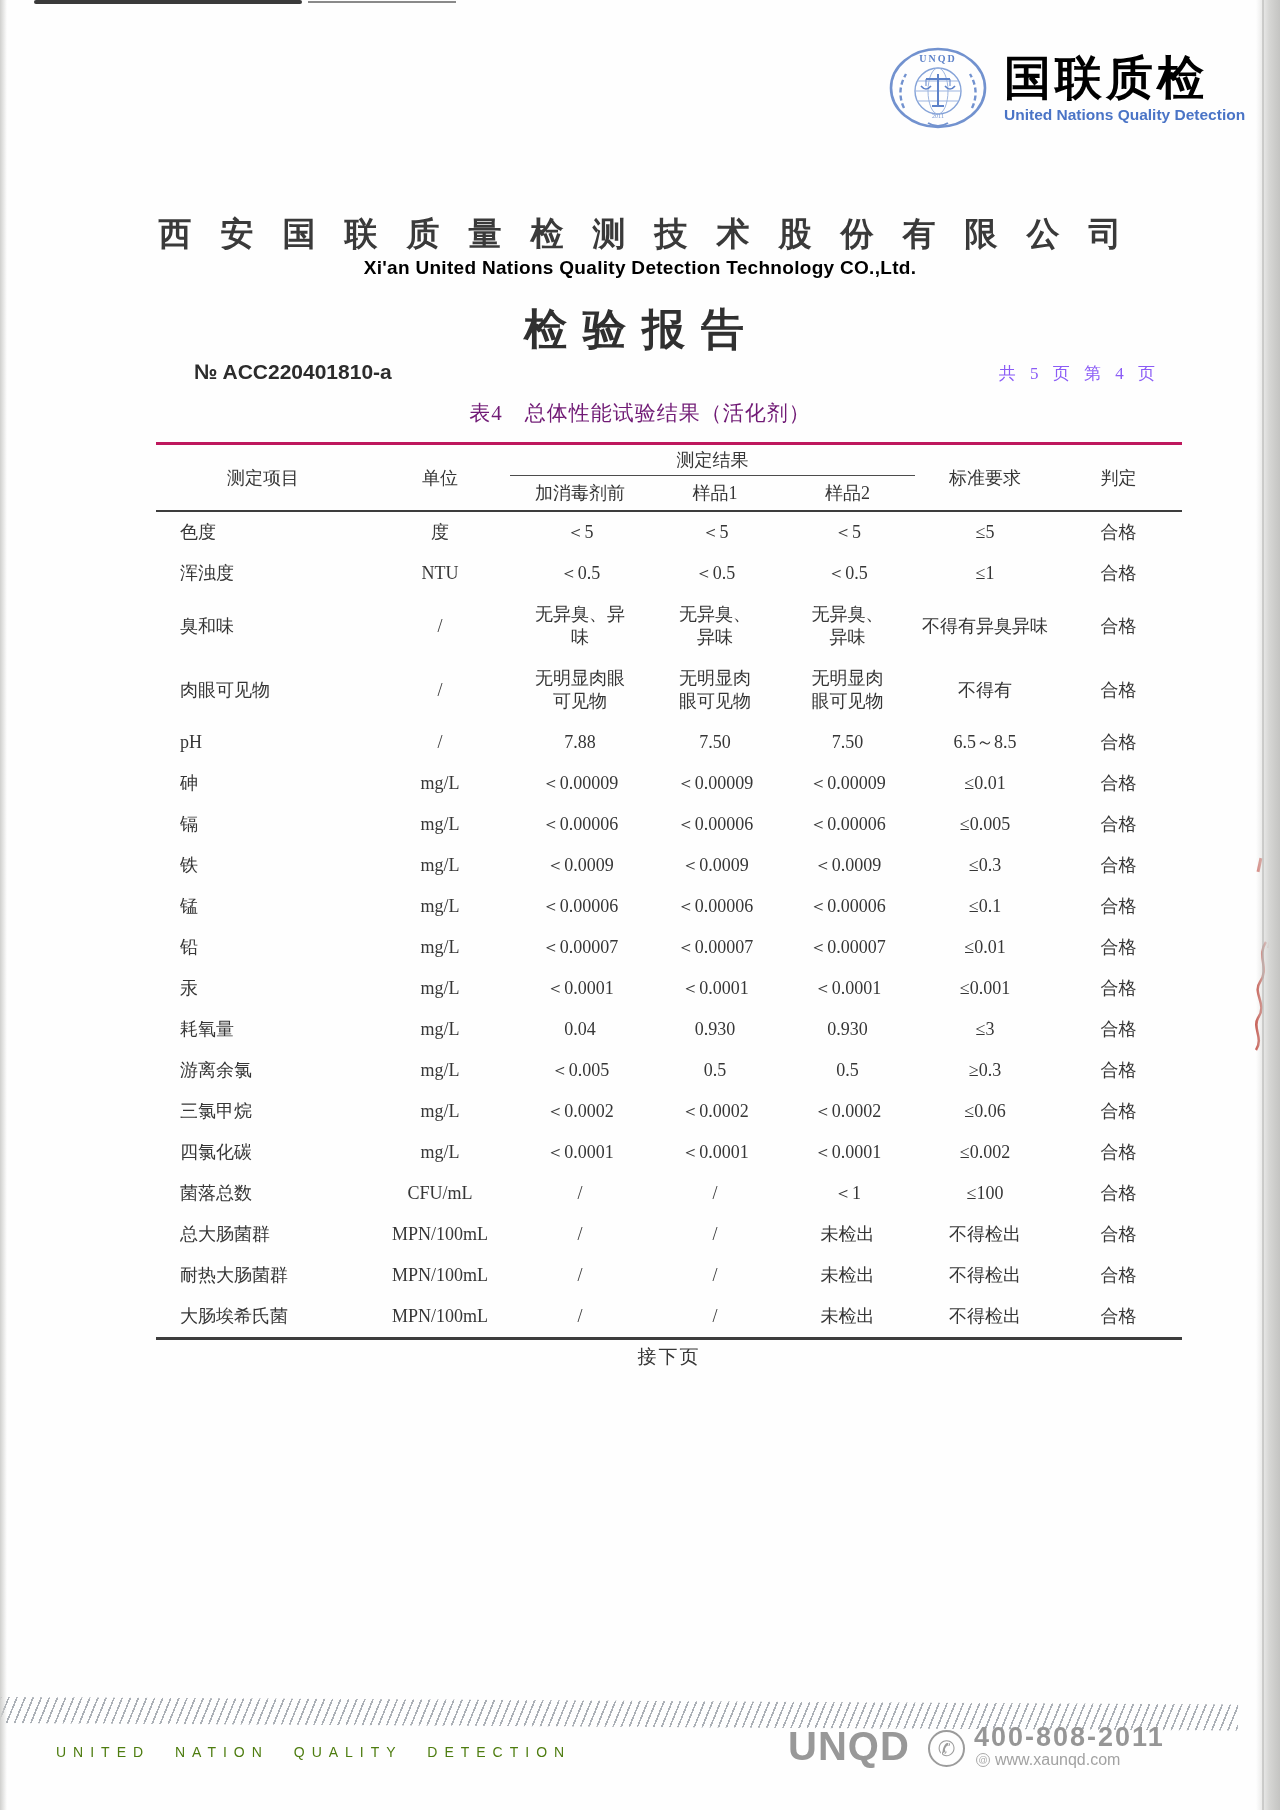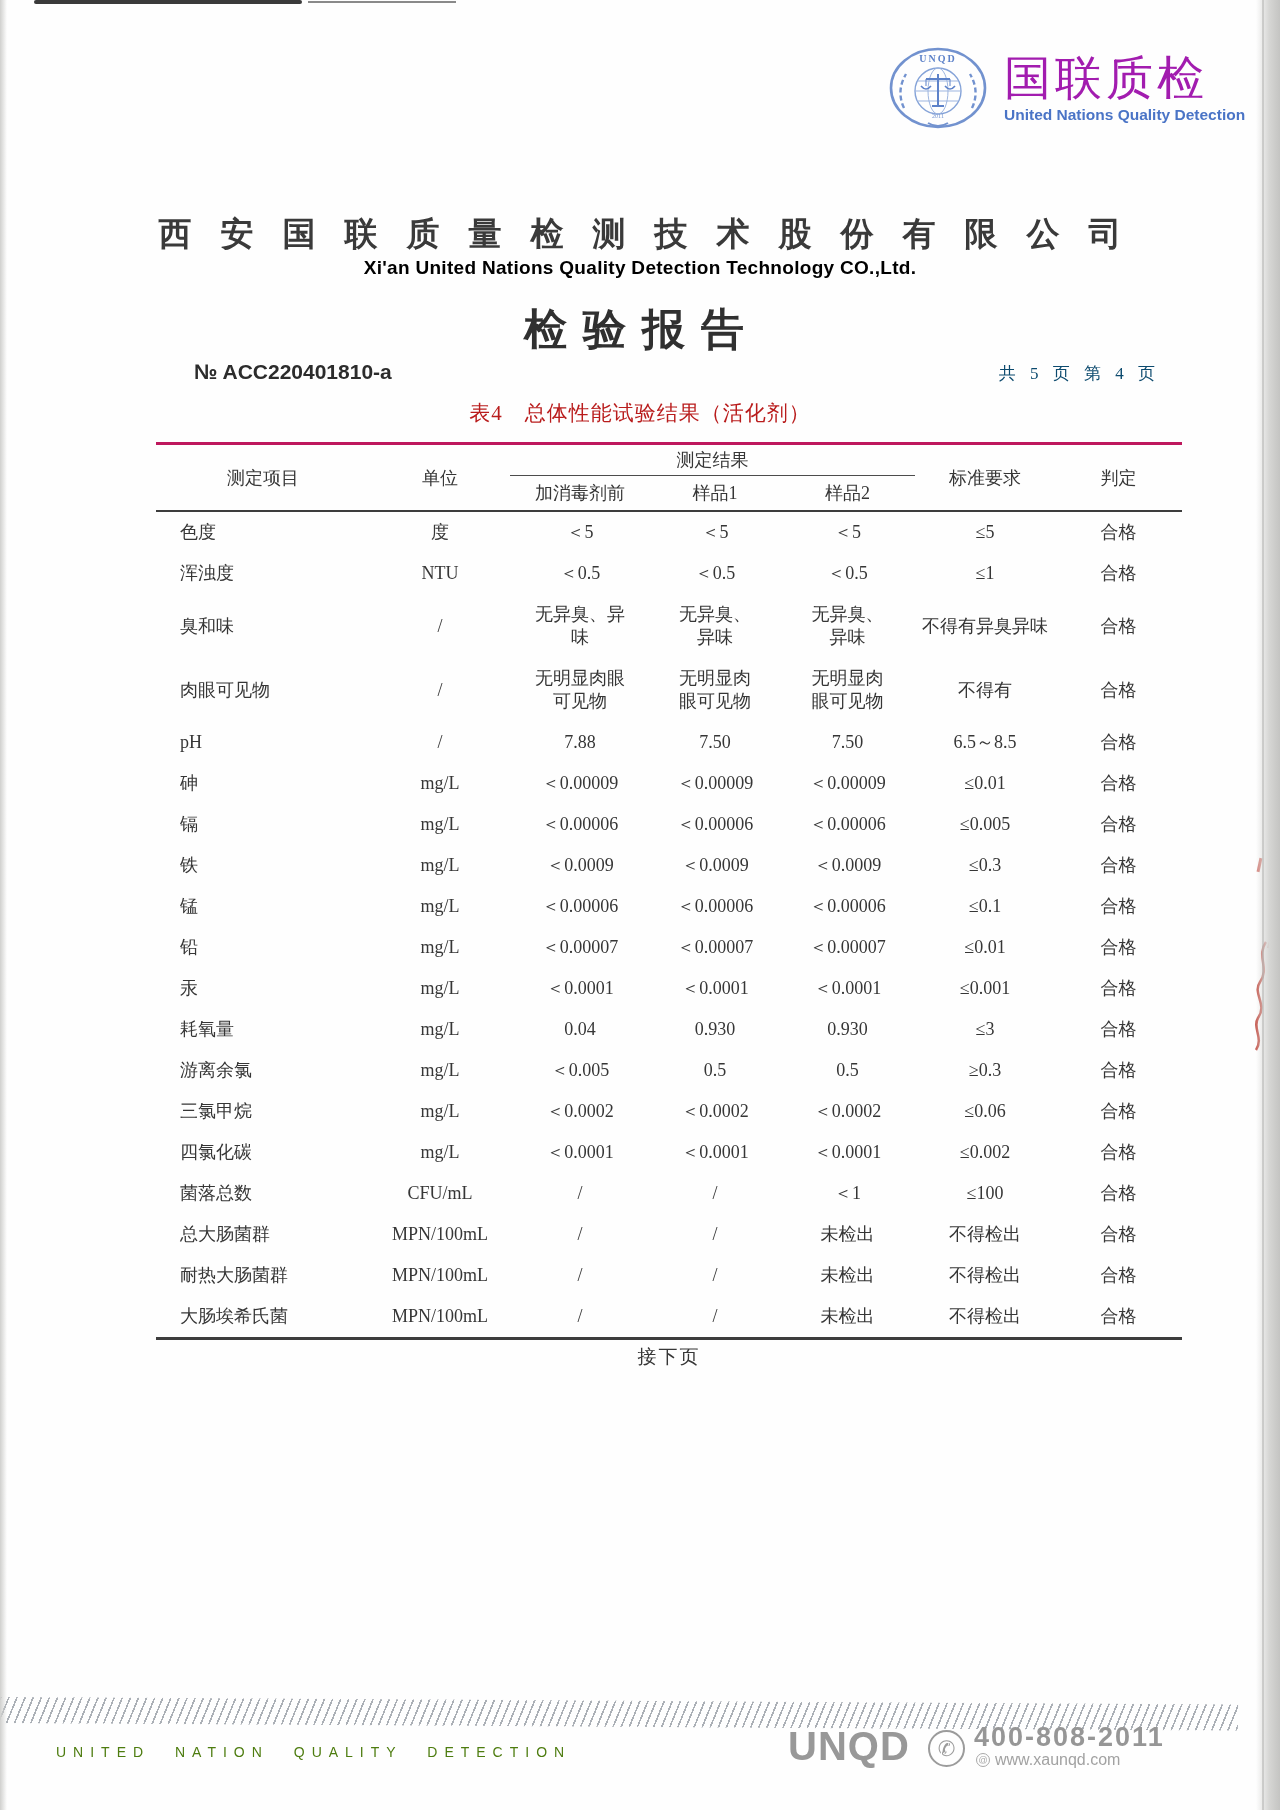--- a/index.html
+++ b/index.html
@@ -20,39 +20,39 @@
     background:linear-gradient(to right, rgba(200,200,200,0) 0%, #d6d6d4 55%, #c4c4c2 100%); }
   .edge-right::before { content:""; position:absolute; left:6px; top:0; width:2px; height:100%; background:#b3b3b1; opacity:.55; }
   .edge-left { position:absolute; top:0; left:0; width:7px; height:100%;
     background:linear-gradient(to right, #d0d0ce, rgba(255,255,255,0)); }
   .red-mark { position:absolute; left:1246px; top:938px; }
   .red-tick { position:absolute; left:1258px; top:858px; width:3px; height:14px; background:#c4564c; opacity:.7; transform:rotate(12deg); }
 
   
   .brand { position:absolute; top:46px; left:888px; display:flex; align-items:center; gap:16px; }
   .brand-emblem { flex:0 0 auto; }
-  .brand-cn { font-family:"Liberation Sans","DejaVu Sans",sans-serif; font-weight:normal;
-    font-size:47px; letter-spacing:4px; color:#a21caf; line-height:1.1; }
+  .brand-cn { font-family:"Liberation Sans","DejaVu Sans",sans-serif; font-weight:bold;
+    font-size:47px; letter-spacing:4px; color:#000000; line-height:1.1; }
   .brand-en { font-family:Liberation Sans, sans-serif; font-weight:bold;
     font-size:15.5px; color:#4a74c6; margin-top:2px; }
 
   
   .company-cn { position:absolute; top:212px; left:0; width:1280px; text-align:center;
     font-size:33px; font-weight:600; color:#3a3a3a; letter-spacing:29px; padding-left:29px; white-space:nowrap; }
   .company-en { position:absolute; top:257px; left:0; width:1280px; text-align:center;
     font-family:"Liberation Sans","DejaVu Sans",sans-serif;
     font-size:19px; font-weight:600; color:#000000; letter-spacing:.3px; }
   .report-title { position:absolute; top:301px; left:0; width:1280px; text-align:center;
     font-size:43px; font-weight:bold; color:#303030; letter-spacing:16px; padding-left:4px; }
   .meta-row { position:absolute; top:360px; left:194px; width:966px;
     display:flex; justify-content:space-between; align-items:baseline; }
   .report-no { font-family:"Liberation Sans","DejaVu Sans",sans-serif; font-weight:bold; font-size:21px; color:#2c2c2c; }
-  .page-info { font-size:17px; color:#0c4a6e; letter-spacing:5px; }
+  .page-info { font-size:17px; color:#8b5cf6; letter-spacing:5px; }
   .table-title { position:absolute; top:399px; left:0; width:1280px; text-align:center;
-    font-size:21px; color:#b91c1c; letter-spacing:1px; }
+    font-size:21px; color:#701a75; letter-spacing:1px; }
 
   
   .report-table { position:absolute; left:156px; top:442px; width:1026px;
     border-collapse:collapse; border-top:3px solid #be185d; border-bottom:3px solid #3d3d3d;
     font-size:18px; color:#363636; }
   .report-table thead { border-bottom:2px solid #3d3d3d; }
   .report-table th { font-weight:normal; font-size:18px; padding:6px 2px; line-height:22px; }
   .report-table th.group { border-bottom:1.5px solid #4c4c4c; padding:4px 2px; }
   .report-table td { padding:9px 4px; line-height:23px; text-align:center; white-space:pre-line; }
   .report-table td.item { text-align:left; padding-left:24px; }

